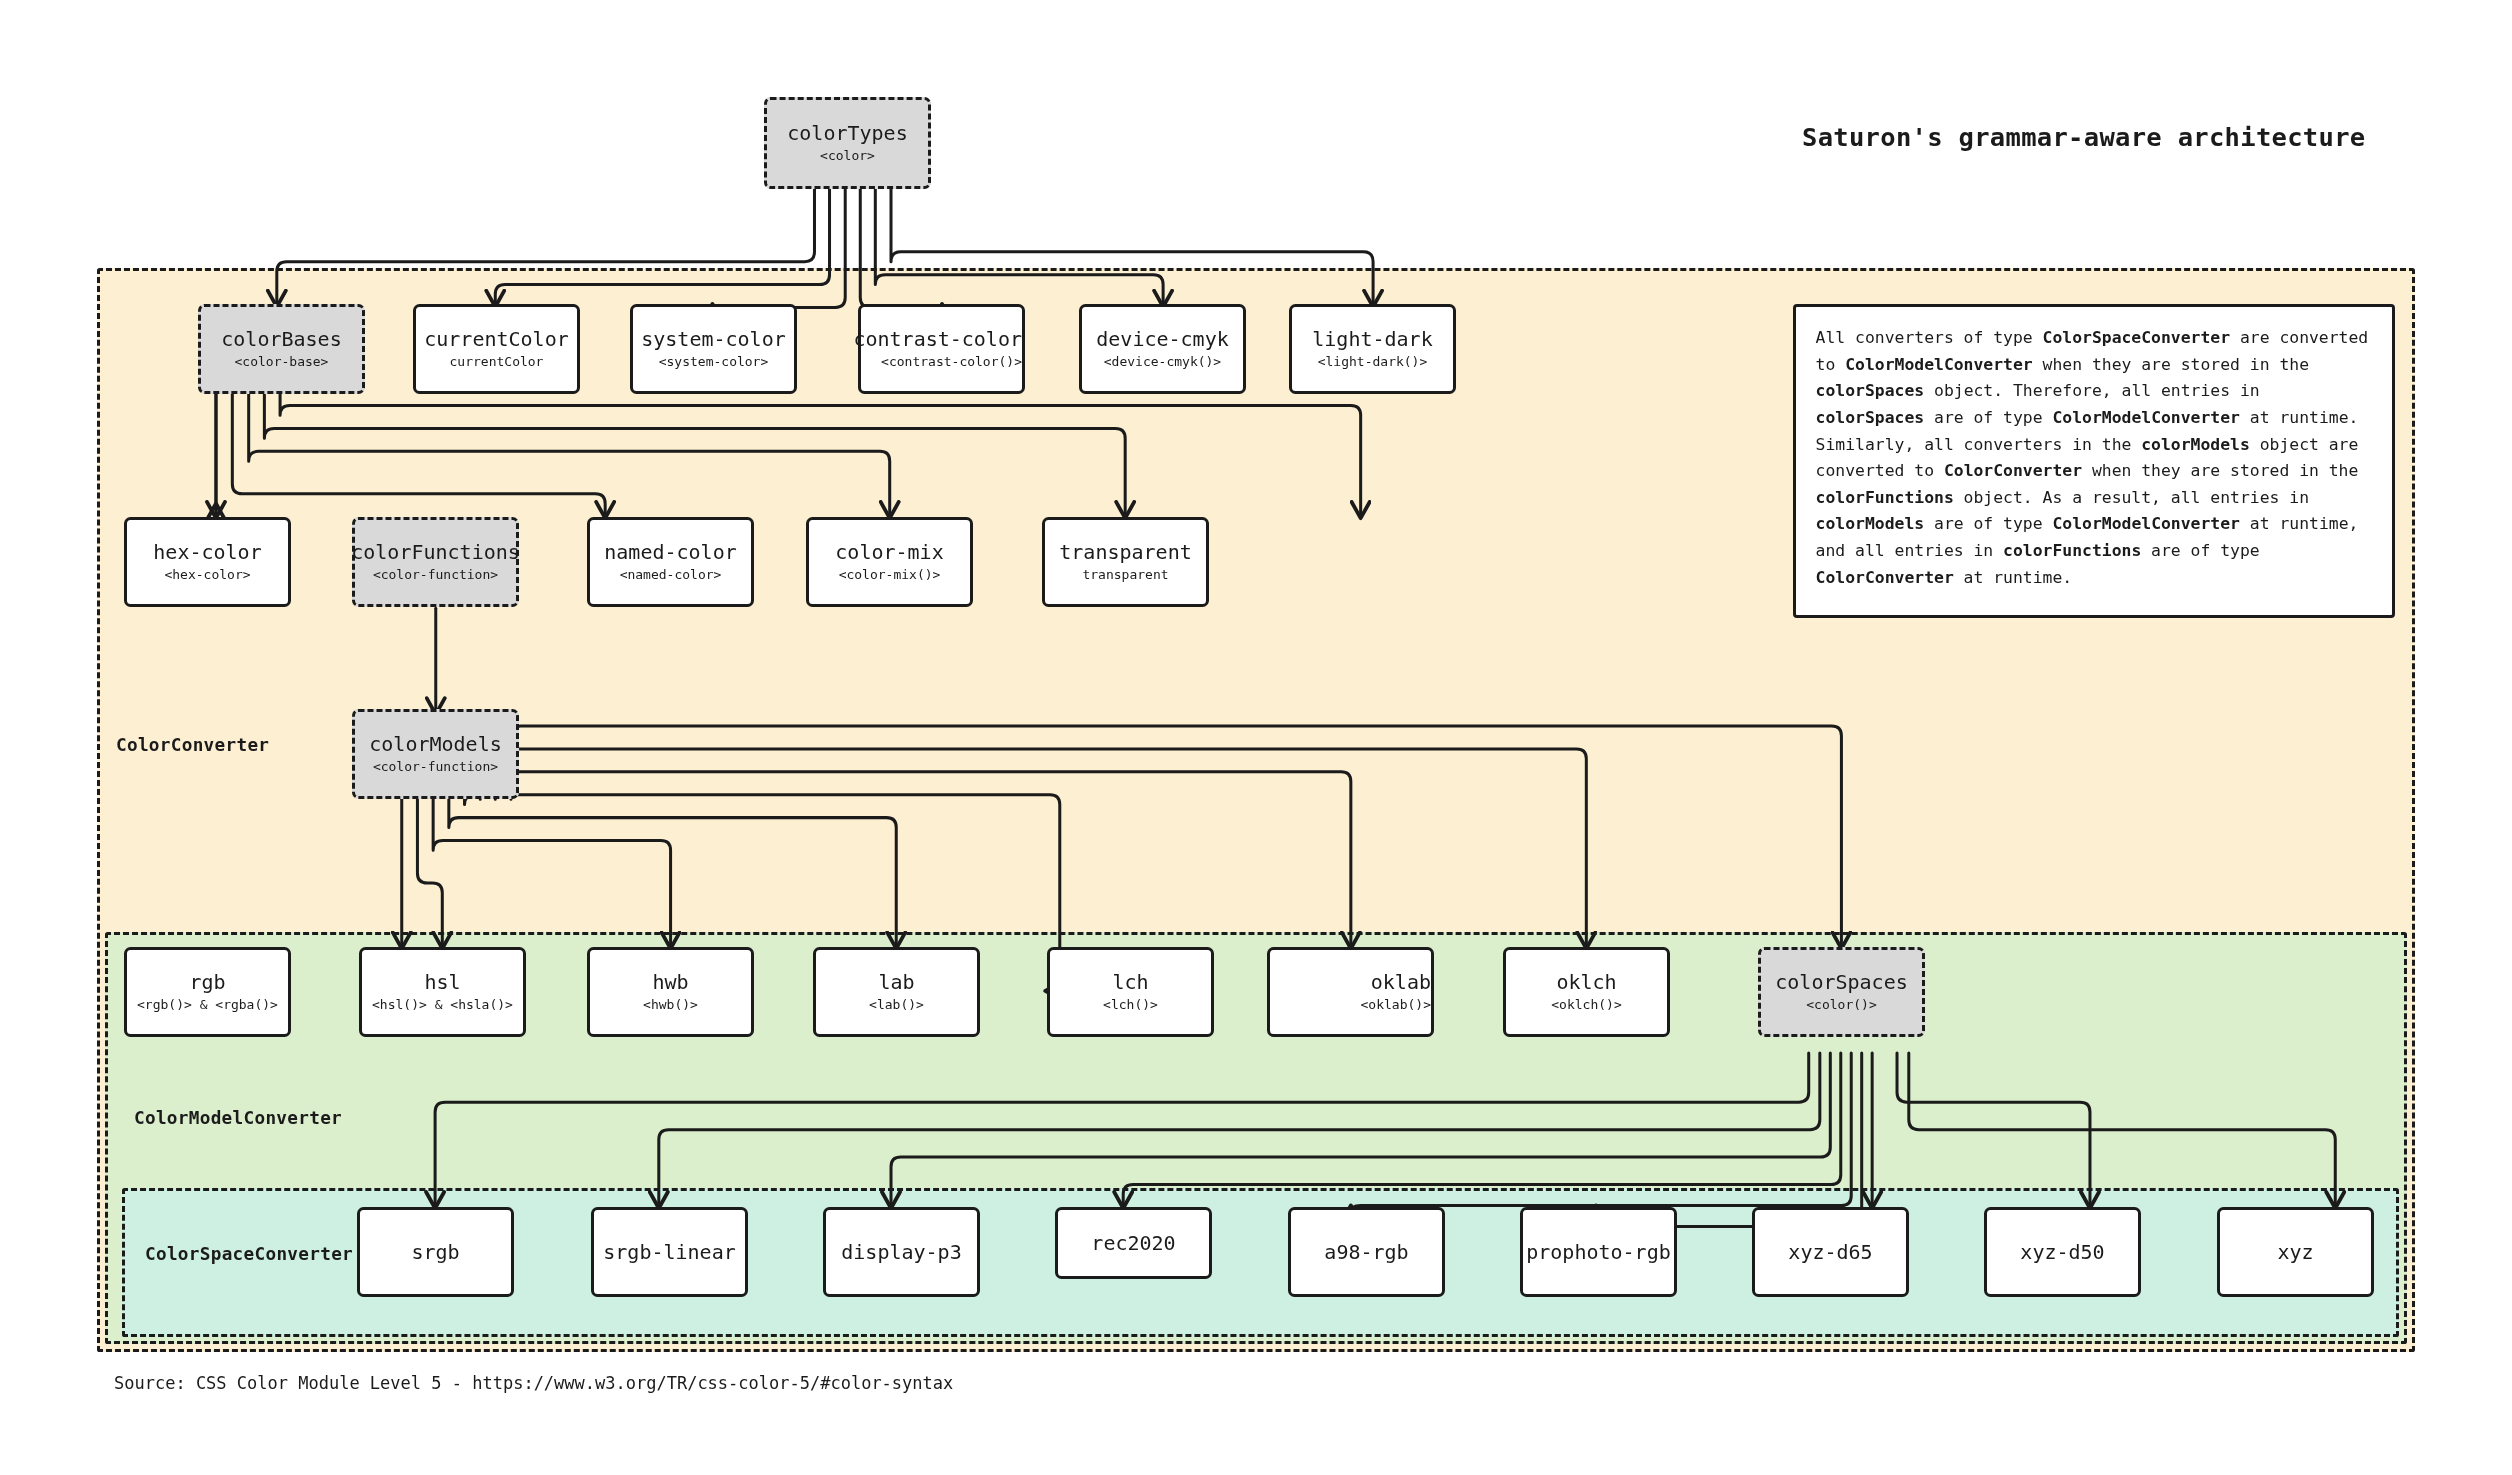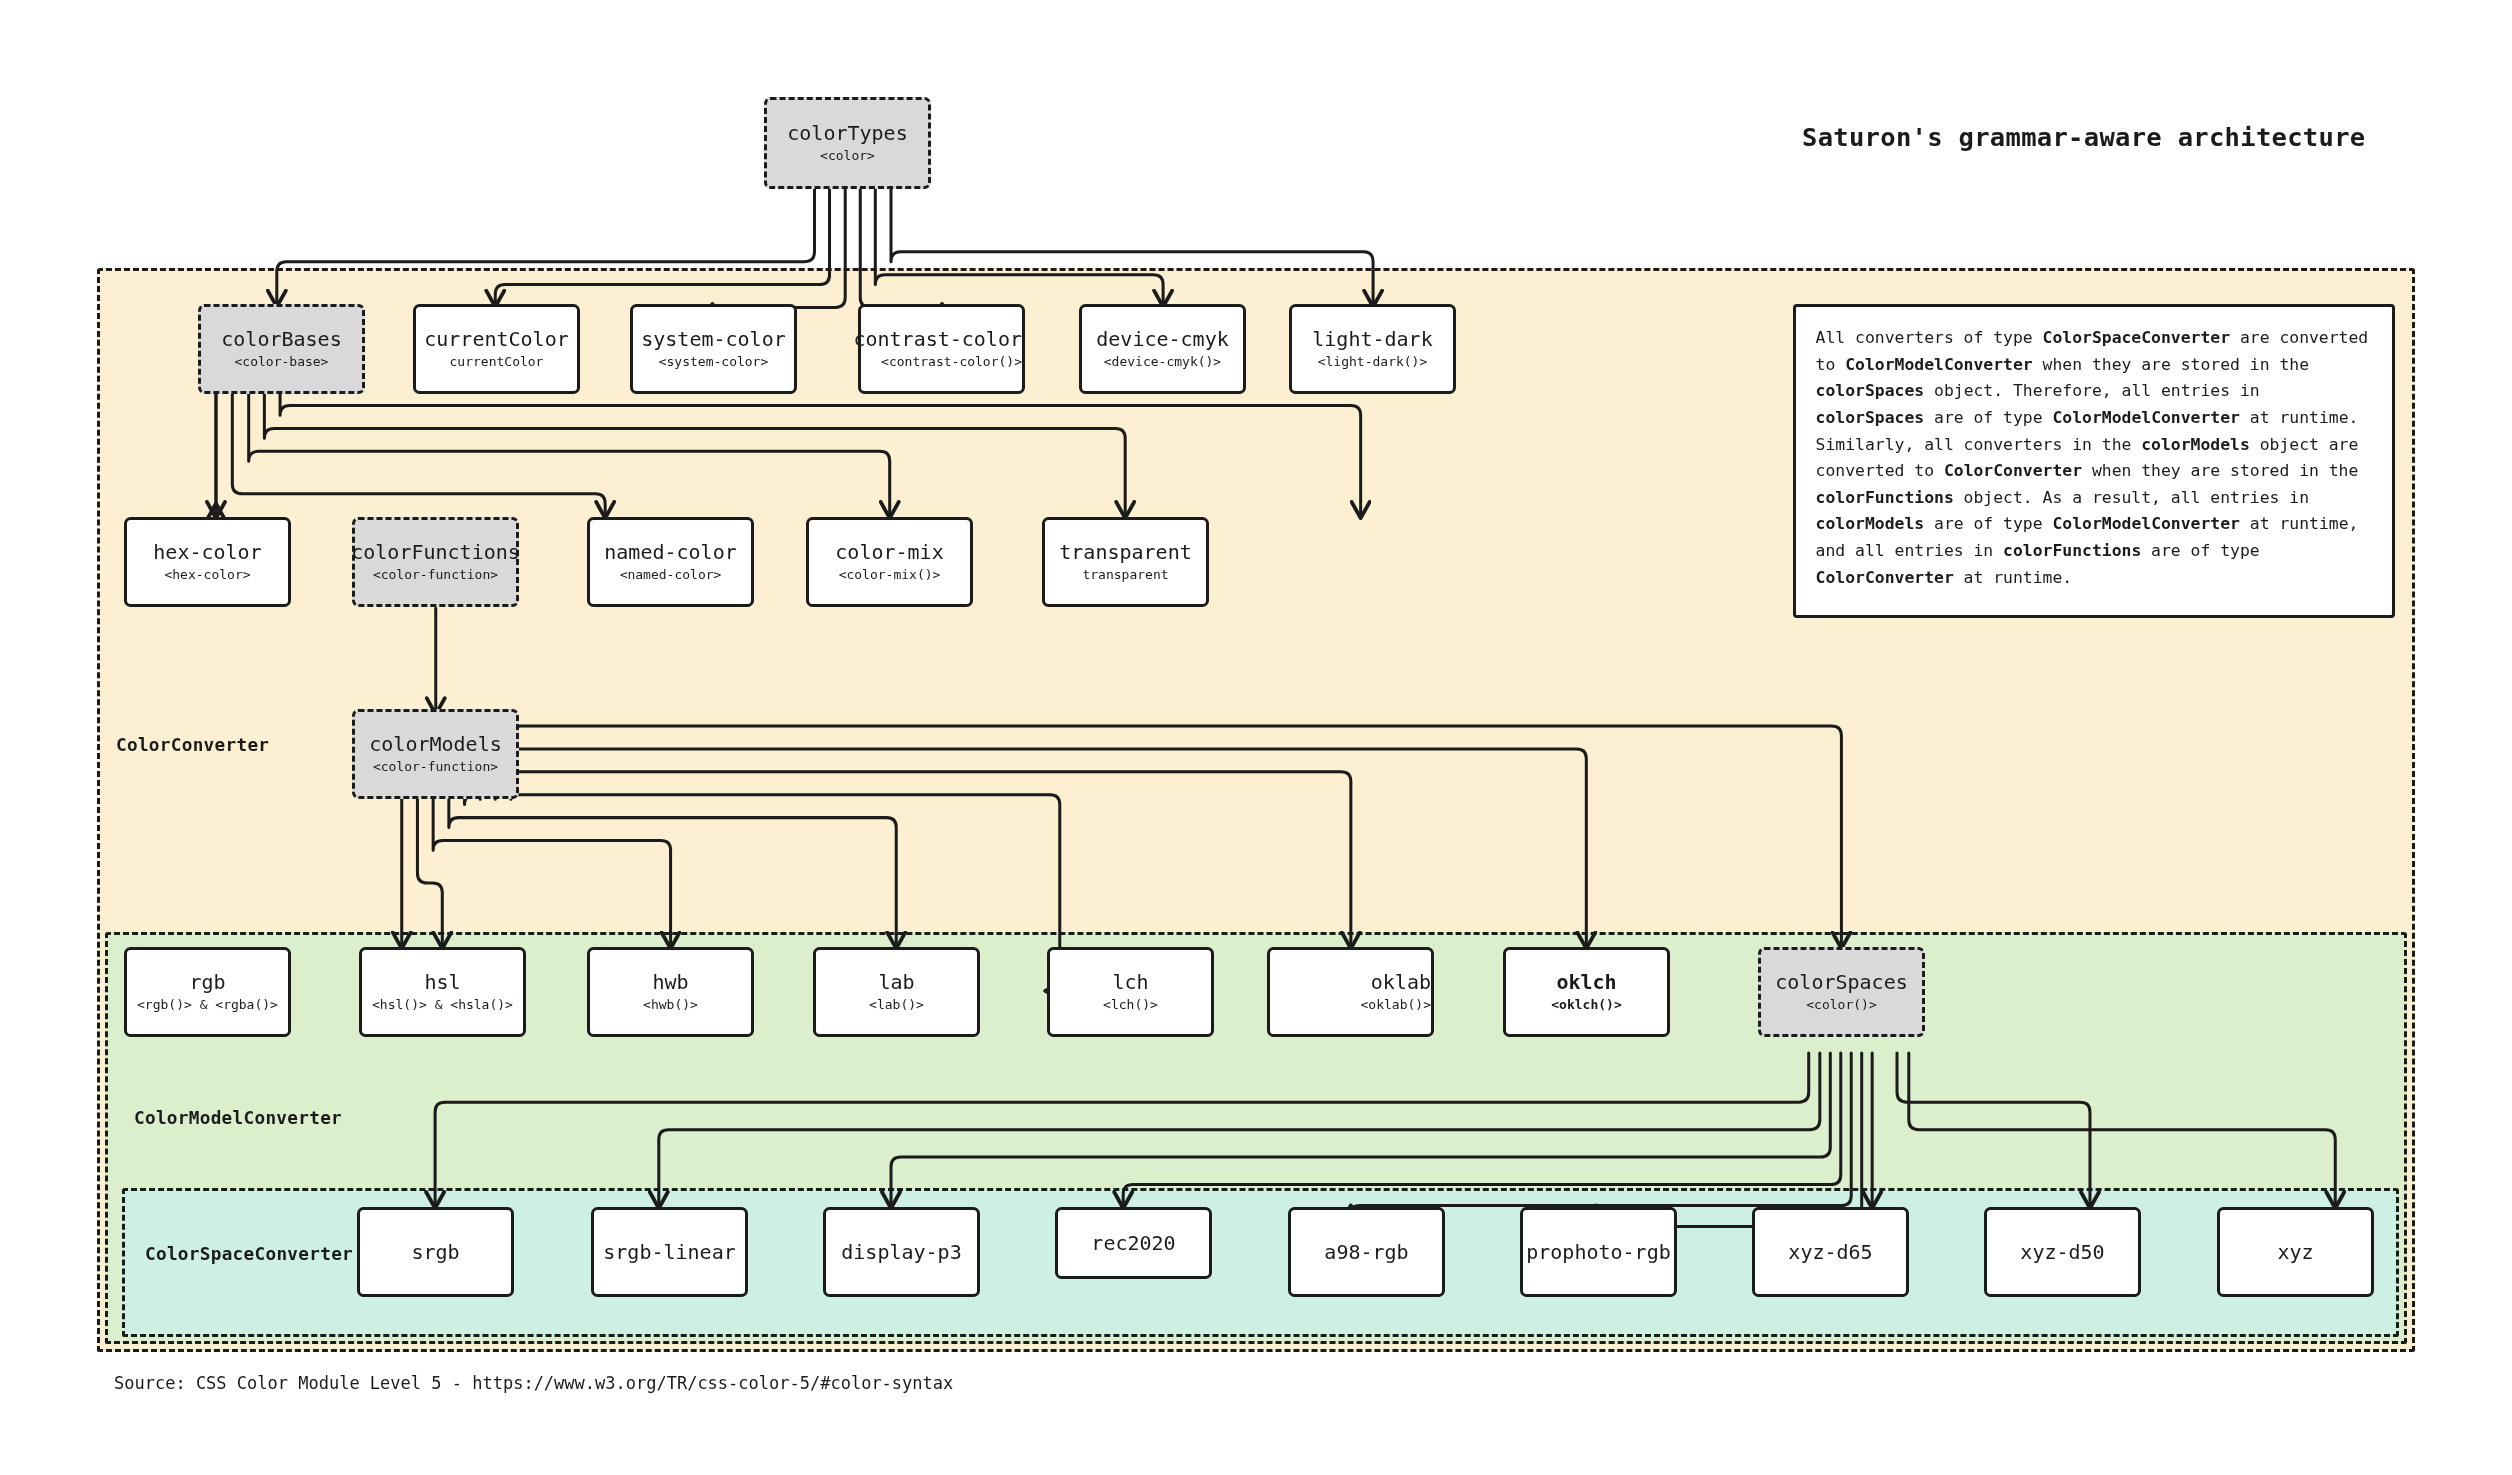--- a/index.html
+++ b/index.html
@@ -190,21 +190,21 @@
     <div class="s">&lt;lab()&gt;</div>
   </div>
   <div class="node" style="left:1047px;top:947px;width:167px;height:90px;">
     <div class="t">lch</div>
     <div class="s">&lt;lch()&gt;</div>
   </div>
   <div class="node" style="left:1267px;top:947px;width:167px;height:90px;align-items:flex-end;">
     <div class="t">oklab</div>
     <div class="s">&lt;oklab()&gt;</div>
   </div>
-  <div class="node" style="left:1503px;top:947px;width:167px;height:90px;font-weight:bold;">
+  <div class="node" style="left:1503px;top:947px;width:167px;height:90px;">
     <div class="t">oklch</div>
     <div class="s">&lt;oklch()&gt;</div>
   </div>
   <div class="node grey" style="left:1758px;top:947px;width:167px;height:90px;">
     <div class="t">colorSpaces</div>
     <div class="s">&lt;color()&gt;</div>
   </div>
 
   <div class="node nosub" style="left:357px;top:1207px;width:157px;height:90px;">
     <div class="t">srgb</div>

